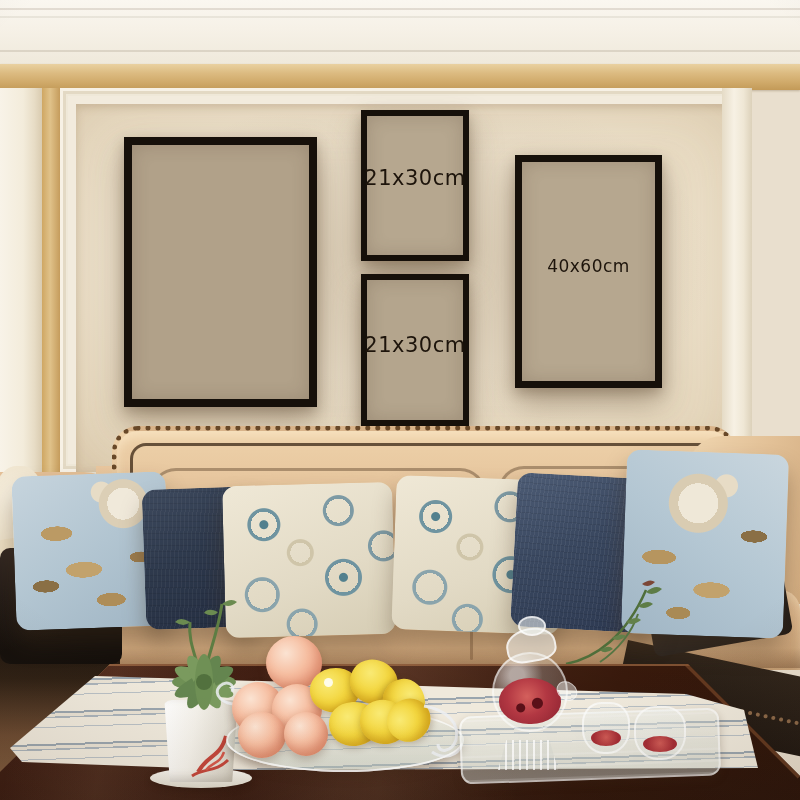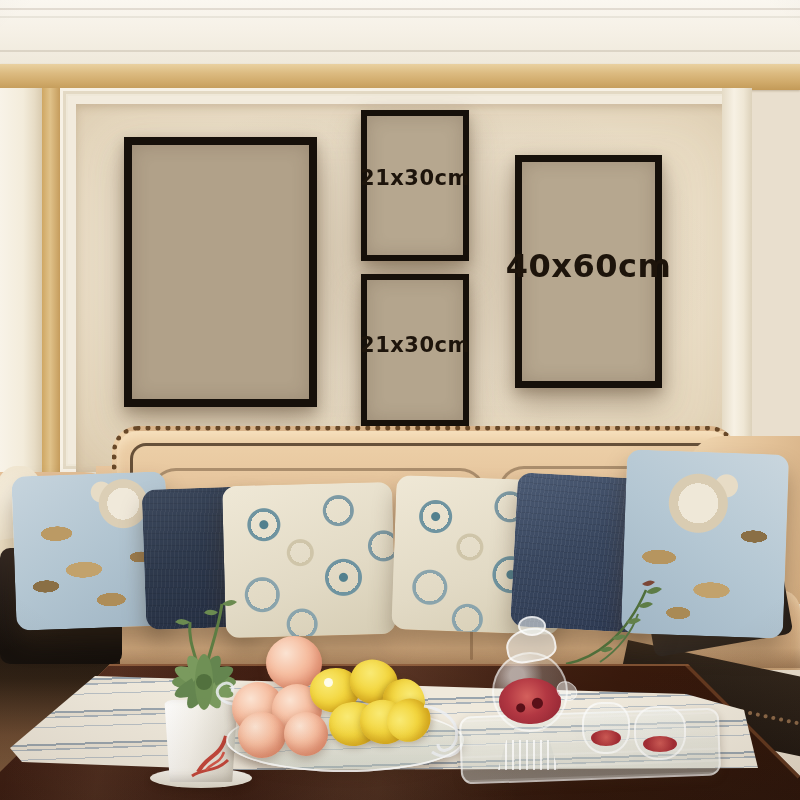--- a/index.html
+++ b/index.html
@@ -30,33 +30,33 @@
   .right-molding{left:722px;top:88px;width:30px;height:384px;
     background:linear-gradient(90deg,#e5dbc6 0%,#f7f1e4 40%,#efe7d5 72%,#dcd1ba 100%);}
   .right-corner{left:752px;top:88px;width:48px;height:384px;
     background:linear-gradient(180deg,#ece5d6 0%,#f1eadb 38%,#eeda b4 55%,#ecd9b4 58%,#e2c190 74%,#d5ac7e 100%);}
 
   
   .frame{background:#16100a;display:flex;align-items:center;justify-content:center;
     box-shadow:0 16px 30px rgba(95,72,48,.40), 0 5px 12px rgba(70,50,30,.30);}
   .matte{position:absolute;background:#b2a38b;
     box-shadow:inset 0 0 18px rgba(70,52,34,.20);}
-  .fr-label{position:relative;z-index:1;font-weight:700;color:#1d140b;letter-spacing:.5px;}
+  .fr-label{position:relative;z-index:1;font-weight:400;color:#1d140b;letter-spacing:.5px;}
   .f1{left:124px;top:137px;width:193px;height:270px;}
   .f1 .matte{inset:8px;background:#b1a189;}
   .f1 .fr-label{font-size:38px;transform:translateY(-10px);}
   .f2{left:361px;top:110px;width:108px;height:151px;}
   .f2 .matte{inset:6px;background:#b6a78f;}
   .f2 .fr-label{font-size:21px;transform:translateY(-8px);}
   .f3{left:361px;top:274px;width:108px;height:152px;}
   .f3 .matte{inset:6px;background:#b4a58d;}
   .f3 .fr-label{font-size:21px;transform:translateY(-5px);}
   .f4{left:515px;top:155px;width:147px;height:233px;}
   .f4 .matte{inset:7px;background:#b6a78f;}
-  .f4 .fr-label{font-size:32px;transform:translateY(-6px);}
+  .f4 .fr-label{font-size:17px;transform:translateY(-6px);}
 
   
   .arm-left-top{left:0;top:472px;width:124px;height:150px;background:#e3bf97;border-top-right-radius:40px;}
   .sofa-back{left:96px;top:466px;width:632px;height:170px;
     background:linear-gradient(180deg,#e9c79f 0%,#d9b288 100%);}
   .headrest{left:112px;top:426px;width:614px;height:168px;
     border-radius:26px 26px 0 0;
     background:linear-gradient(180deg,#eed2aa 0%,#e3c098 45%,#d8b389 100%);
     border:5px dotted #684828;border-bottom:none;
     box-shadow:inset 0 6px 10px rgba(255,240,210,.5);}

